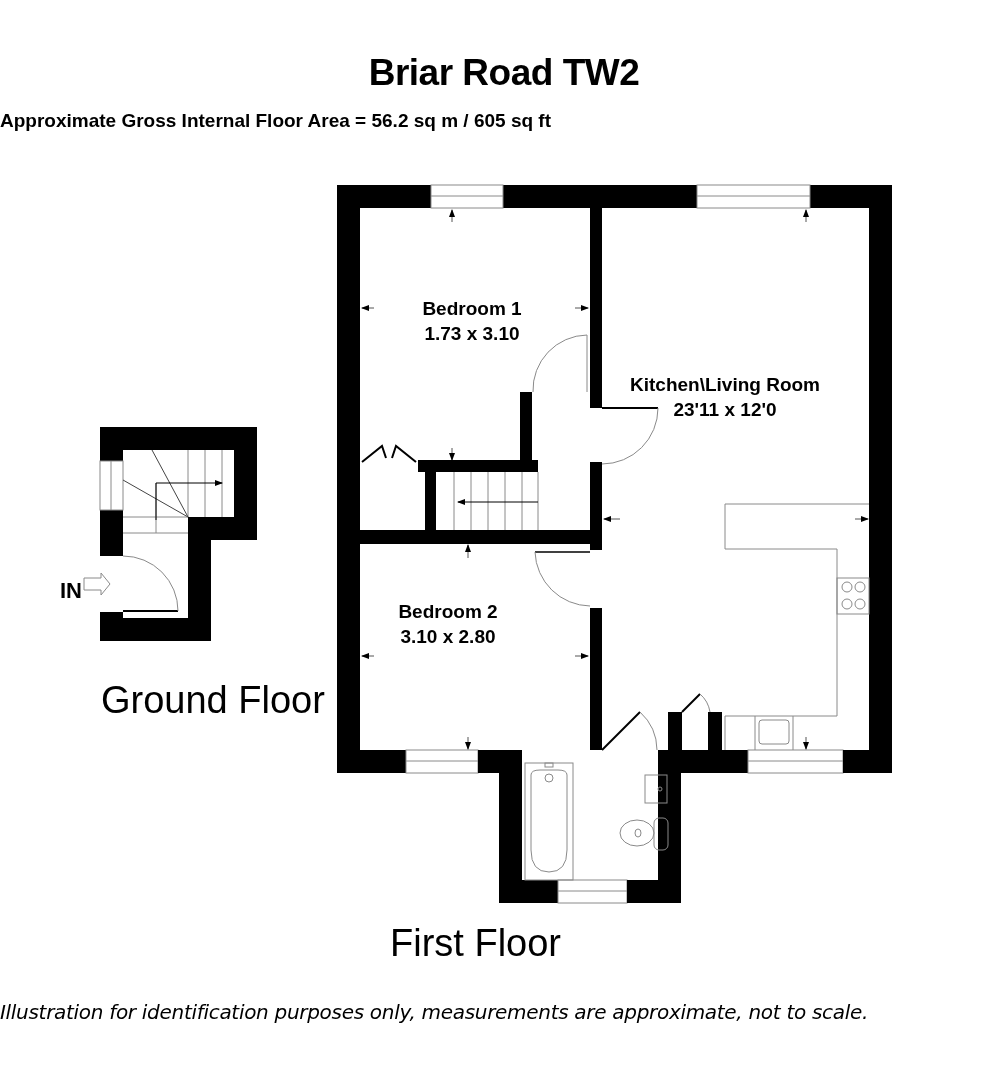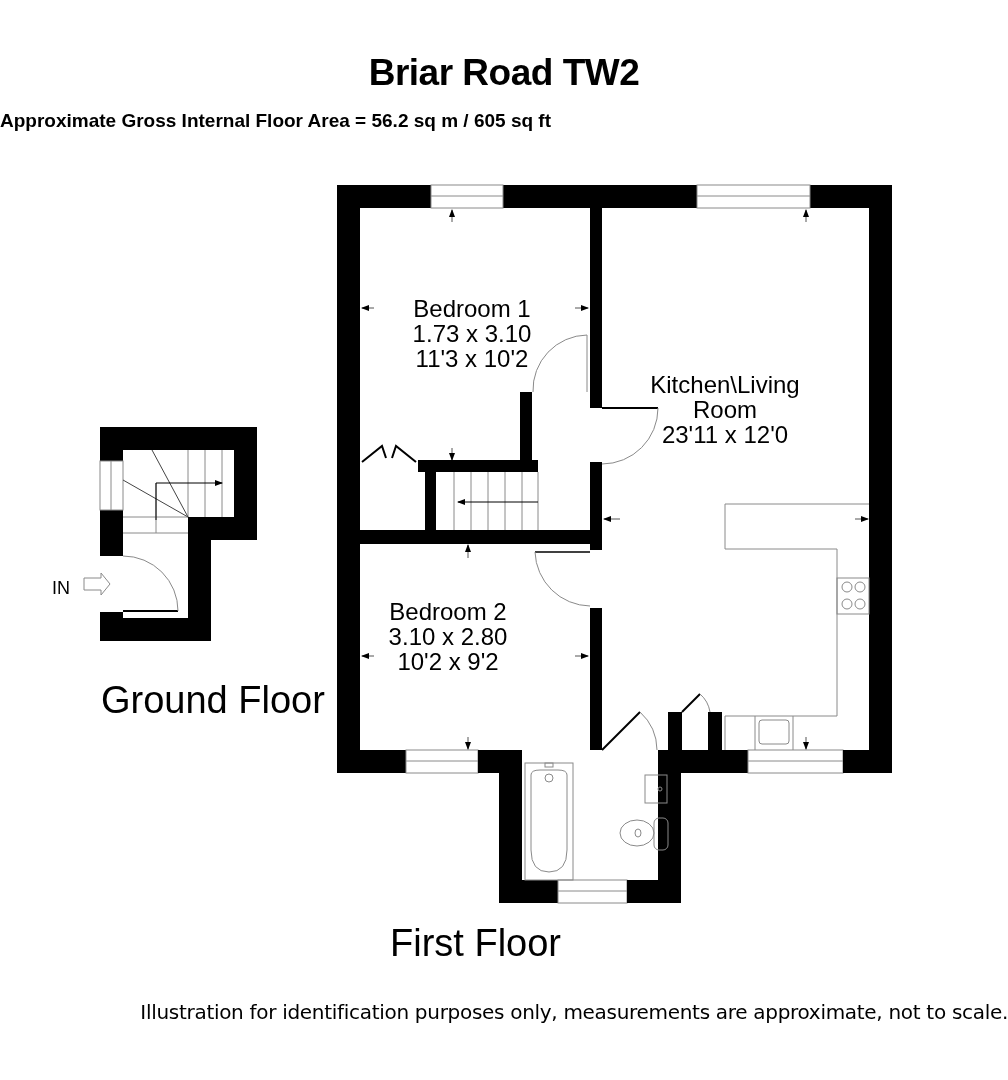--- a/index.html
+++ b/index.html
@@ -3,23 +3,23 @@
 <meta charset="utf-8">
 <style>
   html, body { margin: 0; padding: 0; background: #ffffff; }
   body { width: 1008px; height: 1080px; position: relative; overflow: hidden; font-family: "Liberation Sans", sans-serif; color: #000; }
   .title { position: absolute; top: 52px; left: 0; width: 1008px; text-align: center; font-size: 37px; font-weight: bold; letter-spacing: -0.5px; }
   .subtitle { position: absolute; top: 110px; left: 0; width: 1008px; text-align: left; font-size: 19px; font-weight: bold; }
   .plan { position: absolute; left: 0; top: 0; width: 1008px; height: 1080px; }
   .floor-label { position: absolute; font-size: 38px; font-weight: normal; }
   .gf-label { left: 101px; top: 679px; }
   .ff-label { left: 354px; top: 922px; margin-left: 36px; }
-  .disclaimer { position: absolute; top: 1000px; left: 0; width: 1008px; text-align: right; font-size: 20px; font-family: "DejaVu Sans", sans-serif; letter-spacing: -0.3px; }
-  .room-label { position: absolute; text-align: center; font-size: 24px; line-height: 25px; }
-  .in-label { position: absolute; left: 52px; top: 578px; font-size: 18px; }
+  .disclaimer { position: absolute; top: 1000px; left: 0; width: 1008px; text-align: left; font-size: 20px; font-family: "DejaVu Sans", sans-serif; letter-spacing: -0.3px; font-style: italic; }
+  .room-label { position: absolute; text-align: center; font-size: 19px; line-height: 25px; font-weight: bold; }
+  .in-label { position: absolute; left: 60px; top: 578px; font-size: 22px; font-weight: bold; }
 </style>
 </head>
 <body>
 
 <div class="title">Briar Road TW2</div>
 <div class="subtitle">Approximate Gross Internal Floor Area  = 56.2 sq m  / 605 sq ft</div>
 
 <svg class="plan" viewBox="0 0 1008 1080" xmlns="http://www.w3.org/2000/svg">
   <defs>
     <marker id="ah" markerWidth="8" markerHeight="8" refX="7" refY="4" orient="auto">
@@ -177,31 +177,29 @@
       <line x1="575" y1="656" x2="588" y2="656" marker-end="url(#ah)"></line>
       <line x1="468" y1="737" x2="468" y2="749" marker-end="url(#ah)"></line>
       <line x1="806" y1="737" x2="806" y2="749" marker-end="url(#ah)"></line>
     </g>
   </g>
 </svg>
 
 <div class="room-label" style="left:372px; top:296px; width:200px;">
   <div>Bedroom 1</div>
   <div>1.73 x 3.10</div>
-  <div>11'3 x 10'2</div>
 </div>
 
 <div class="room-label" style="left:615px; top:372px; width:220px;">
   <div>Kitchen\Living Room</div>
   <div>23'11 x 12'0</div>
 </div>
 
 <div class="room-label" style="left:348px; top:599px; width:200px;">
   <div>Bedroom 2</div>
   <div>3.10 x 2.80</div>
-  <div>10'2 x 9'2</div>
 </div>
 
 <div class="in-label">IN</div>
 <div class="floor-label gf-label">Ground Floor</div>
 <div class="floor-label ff-label">First Floor</div>
 
 <div class="disclaimer">Illustration for identification purposes only, measurements are approximate, not to scale.</div>
 
 </body></html>

